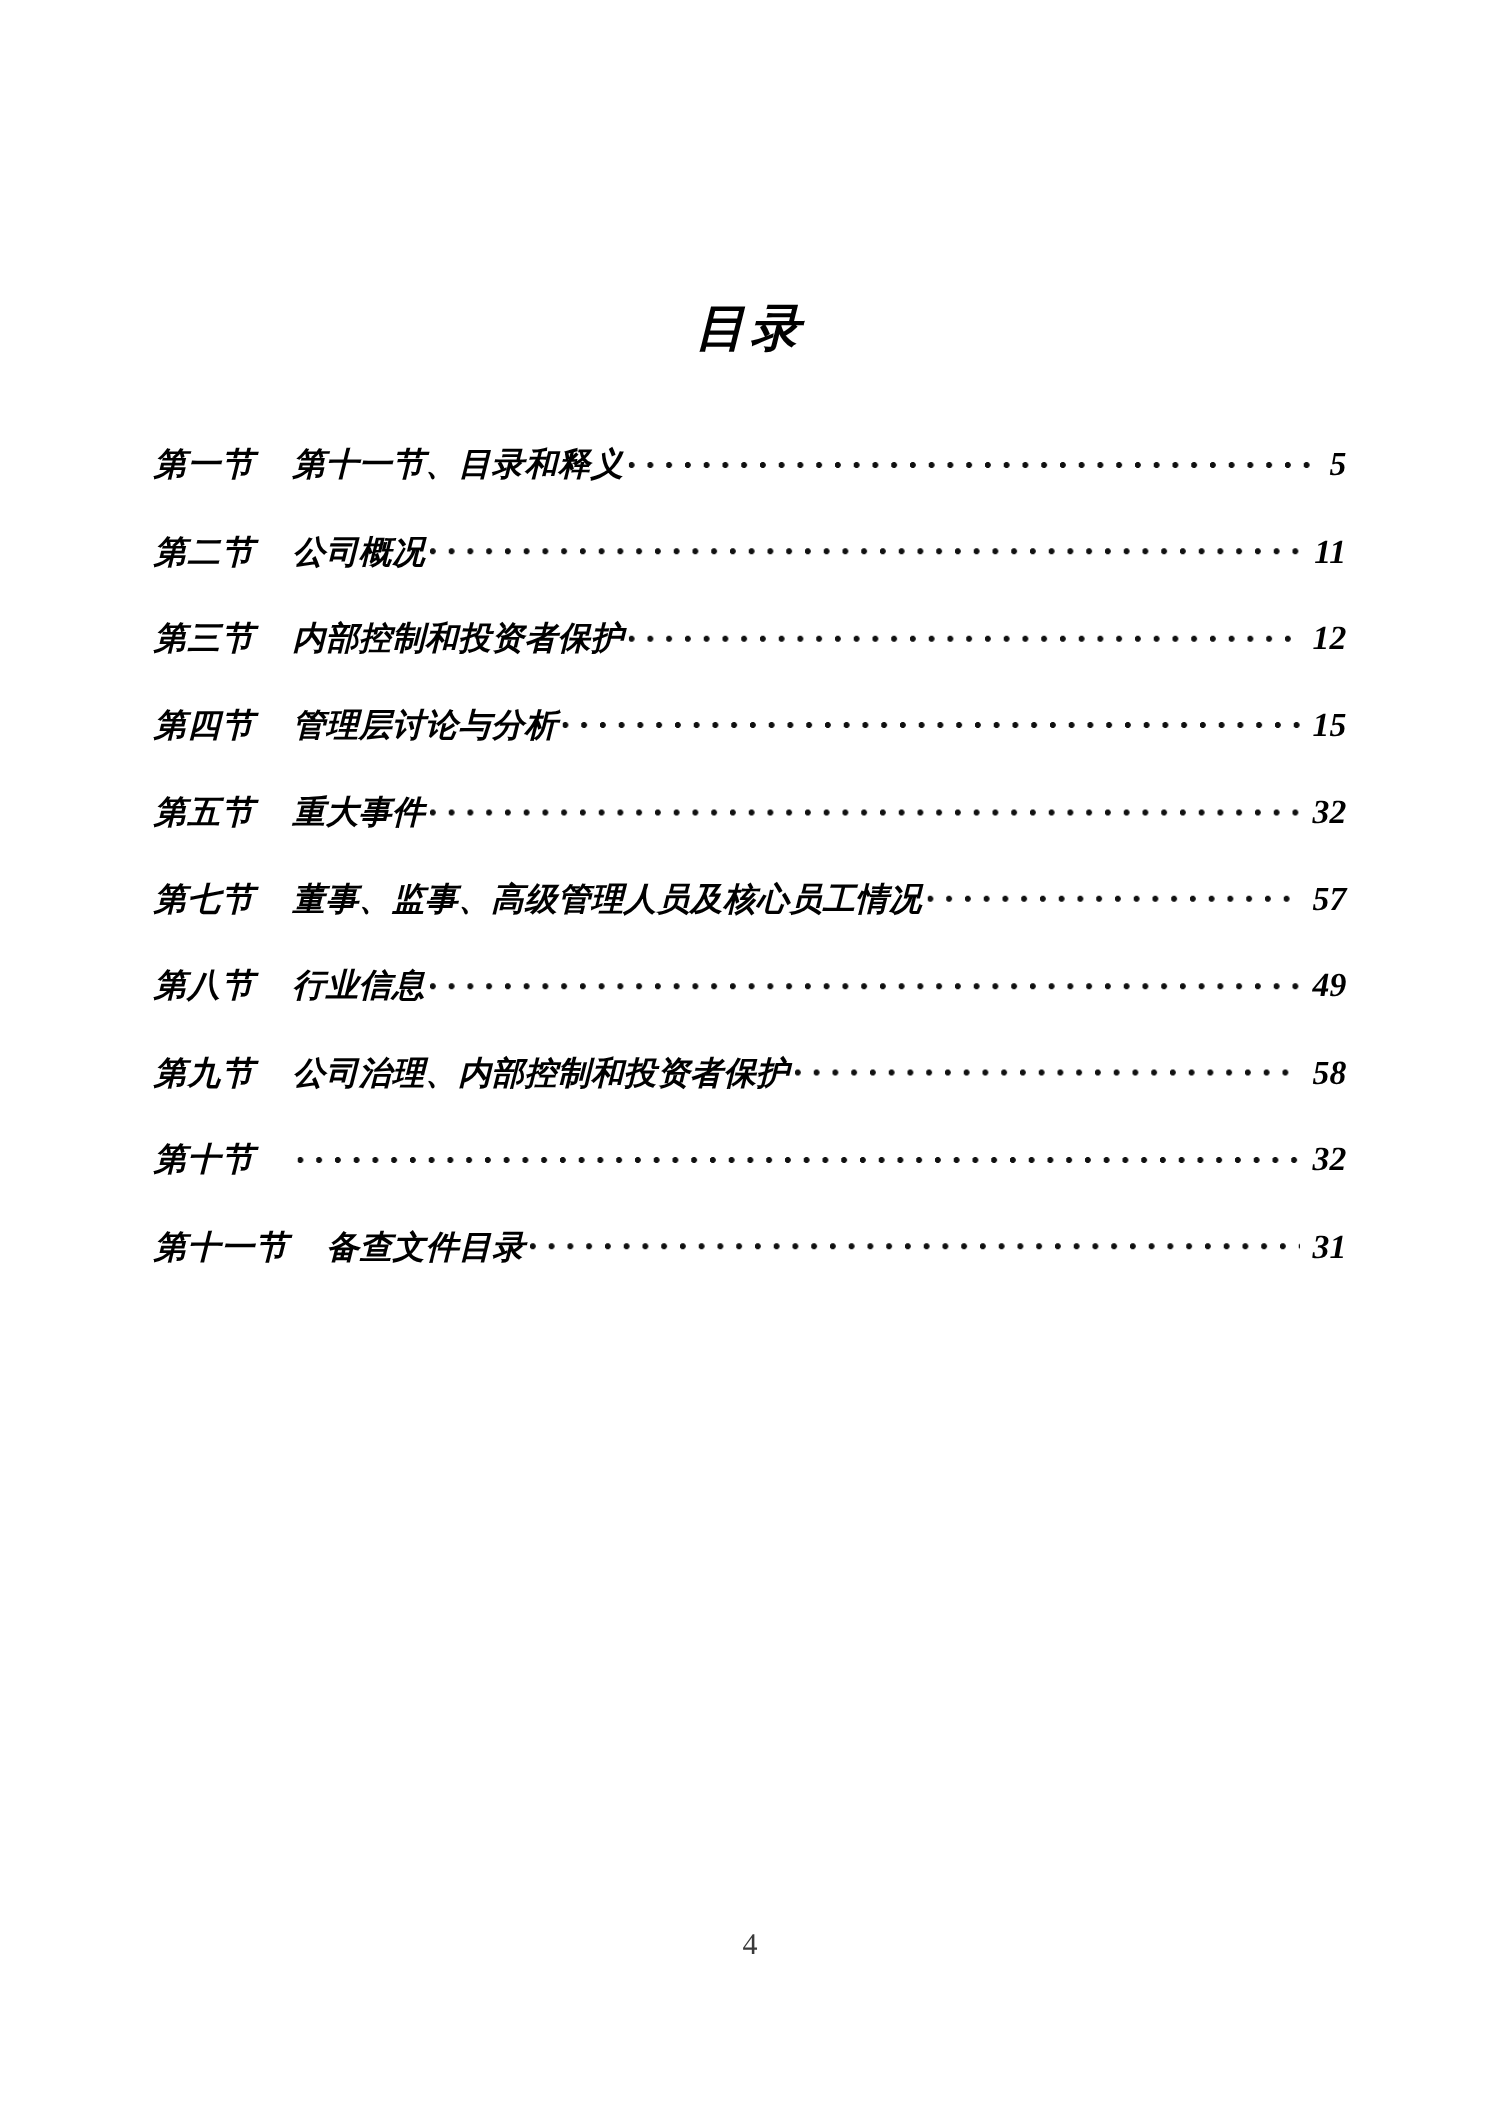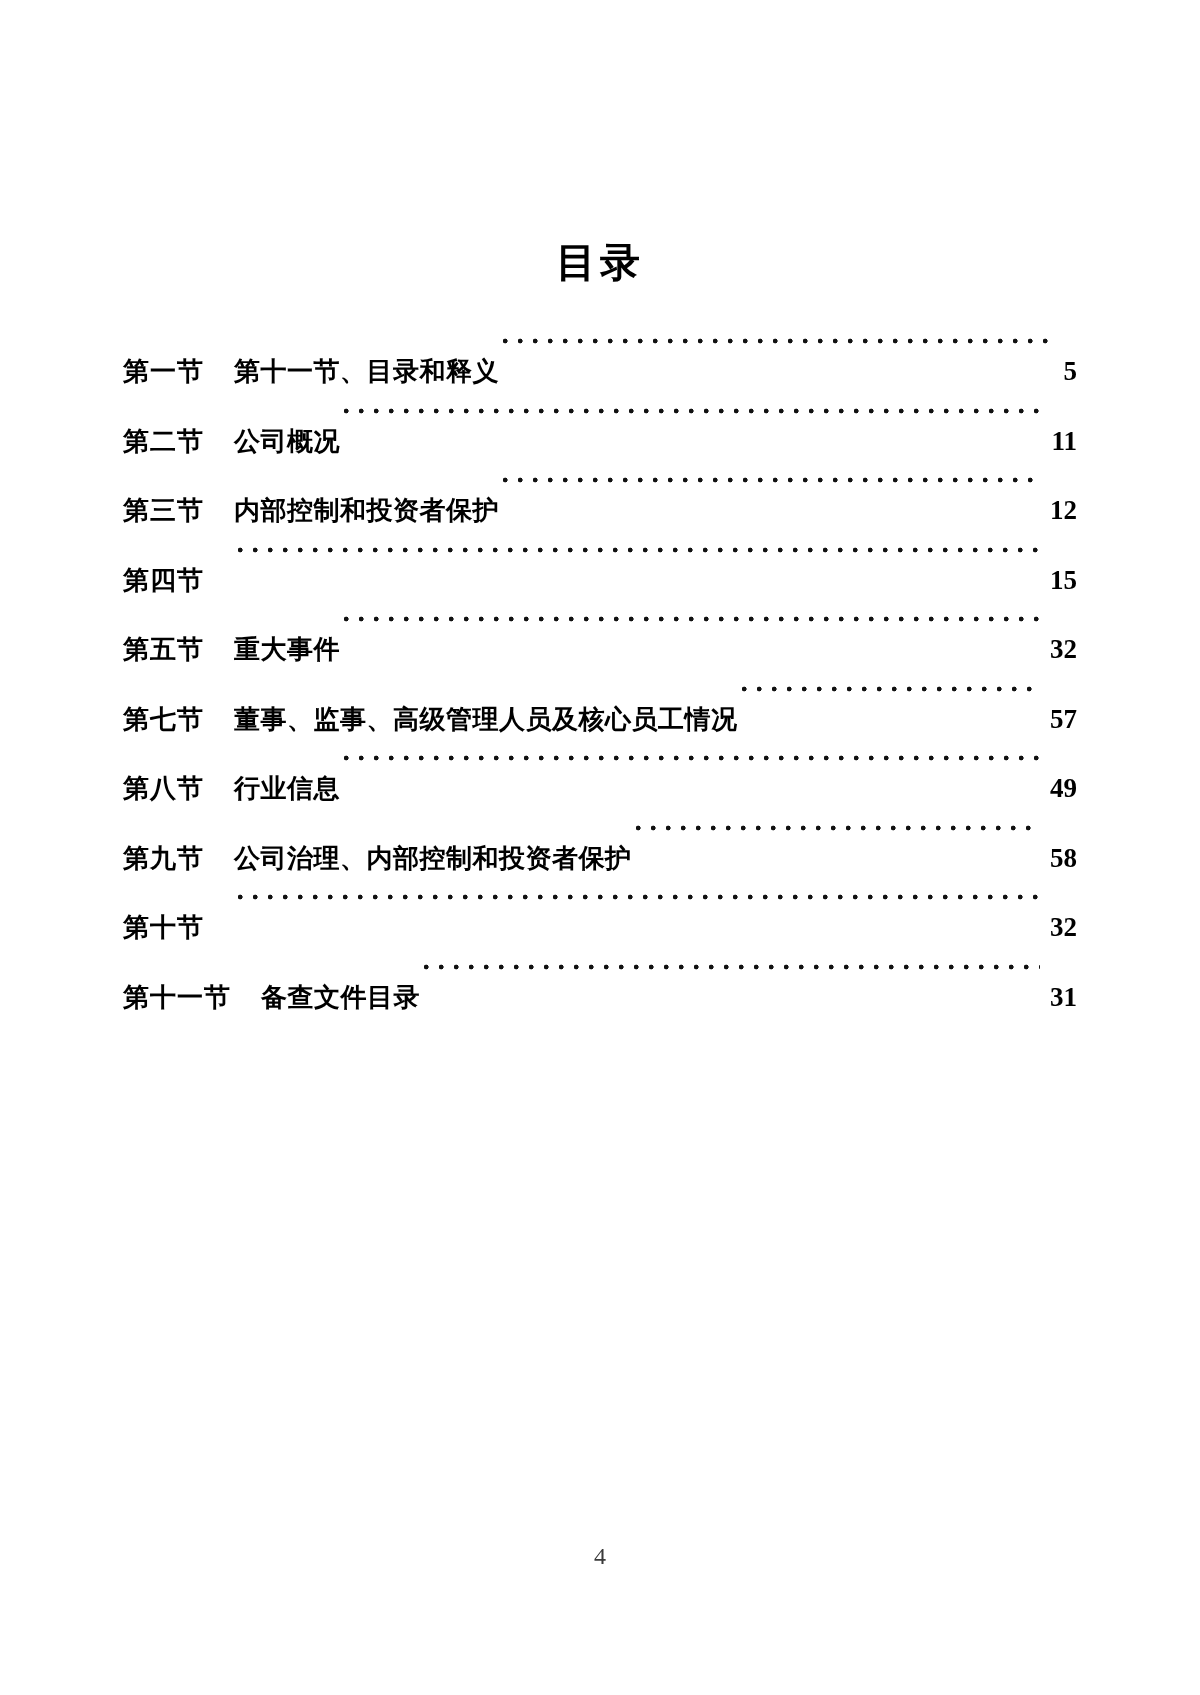--- a/index.html
+++ b/index.html
@@ -20,34 +20,36 @@
     inset: 0;
     background: #ffffff;
   }
   .doc-title {
     margin-top: 243px;
     text-align: center;
     font-size: 40px;
     font-weight: 700;
     line-height: 1;
     letter-spacing: 4px;
+    font-style: italic;
   }
   .toc-list {
     margin-top: 54px;
     padding-left: 123px;
     padding-right: 123px;
   }
   .toc-row {
     display: flex;
-    align-items: flex-start;
+    align-items: center;
     height: 69.5px;
     line-height: 69.5px;
     font-size: 26px;
     font-weight: 700;
     white-space: nowrap;
+    font-style: italic;
   }
   .toc-chapter {
     margin-right: 30px;
     letter-spacing: 1px;
   }
   .toc-title {
     letter-spacing: 0.5px;
   }
   .toc-leader {
     flex: 1 1 auto;
@@ -100,20 +102,21 @@
 
       <div class="toc-row">
         <span class="toc-chapter">第三节</span>
         <span class="toc-title">内部控制和投资者保护</span>
         <span class="toc-leader"></span>
         <span class="toc-page">12</span>
       </div>
 
       <div class="toc-row">
         <span class="toc-chapter">第四节</span>
+        <span class="toc-title">管理层讨论与分析</span>
         <span class="toc-leader"></span>
         <span class="toc-page">15</span>
       </div>
 
       <div class="toc-row">
         <span class="toc-chapter">第五节</span>
         <span class="toc-title">重大事件</span>
         <span class="toc-leader"></span>
         <span class="toc-page">32</span>
       </div>

